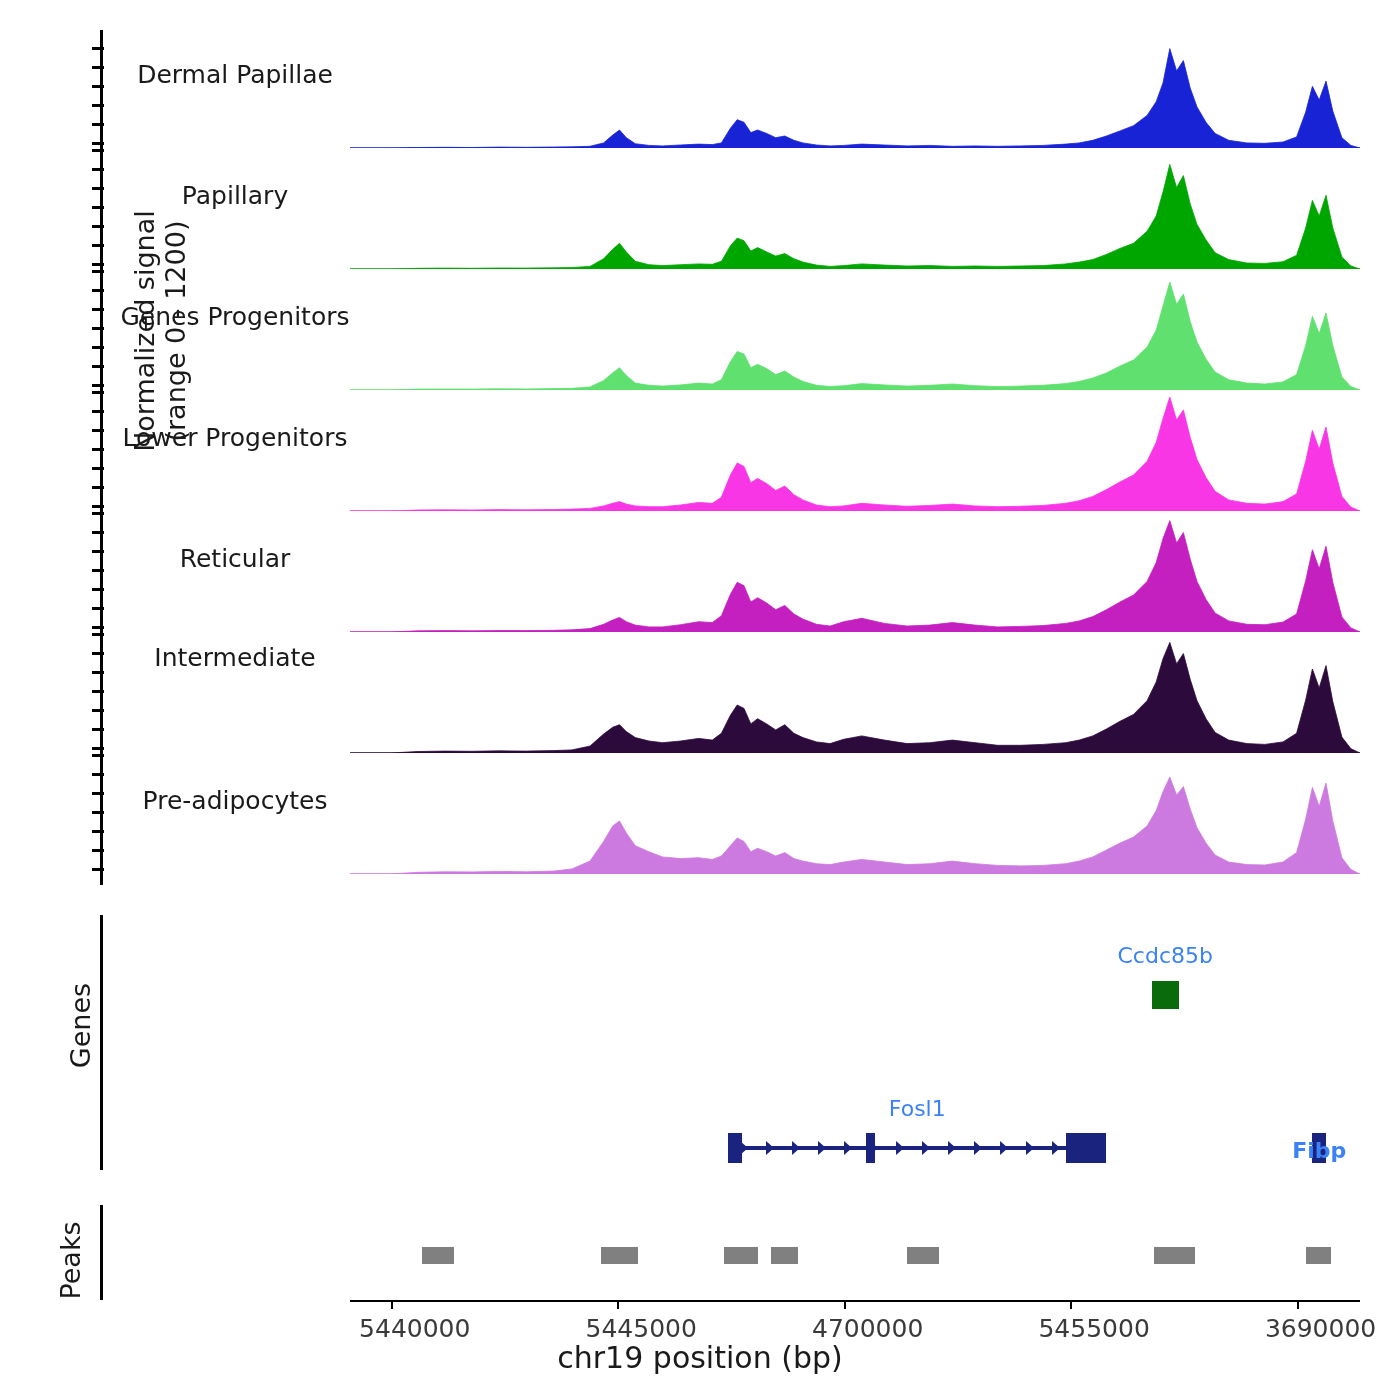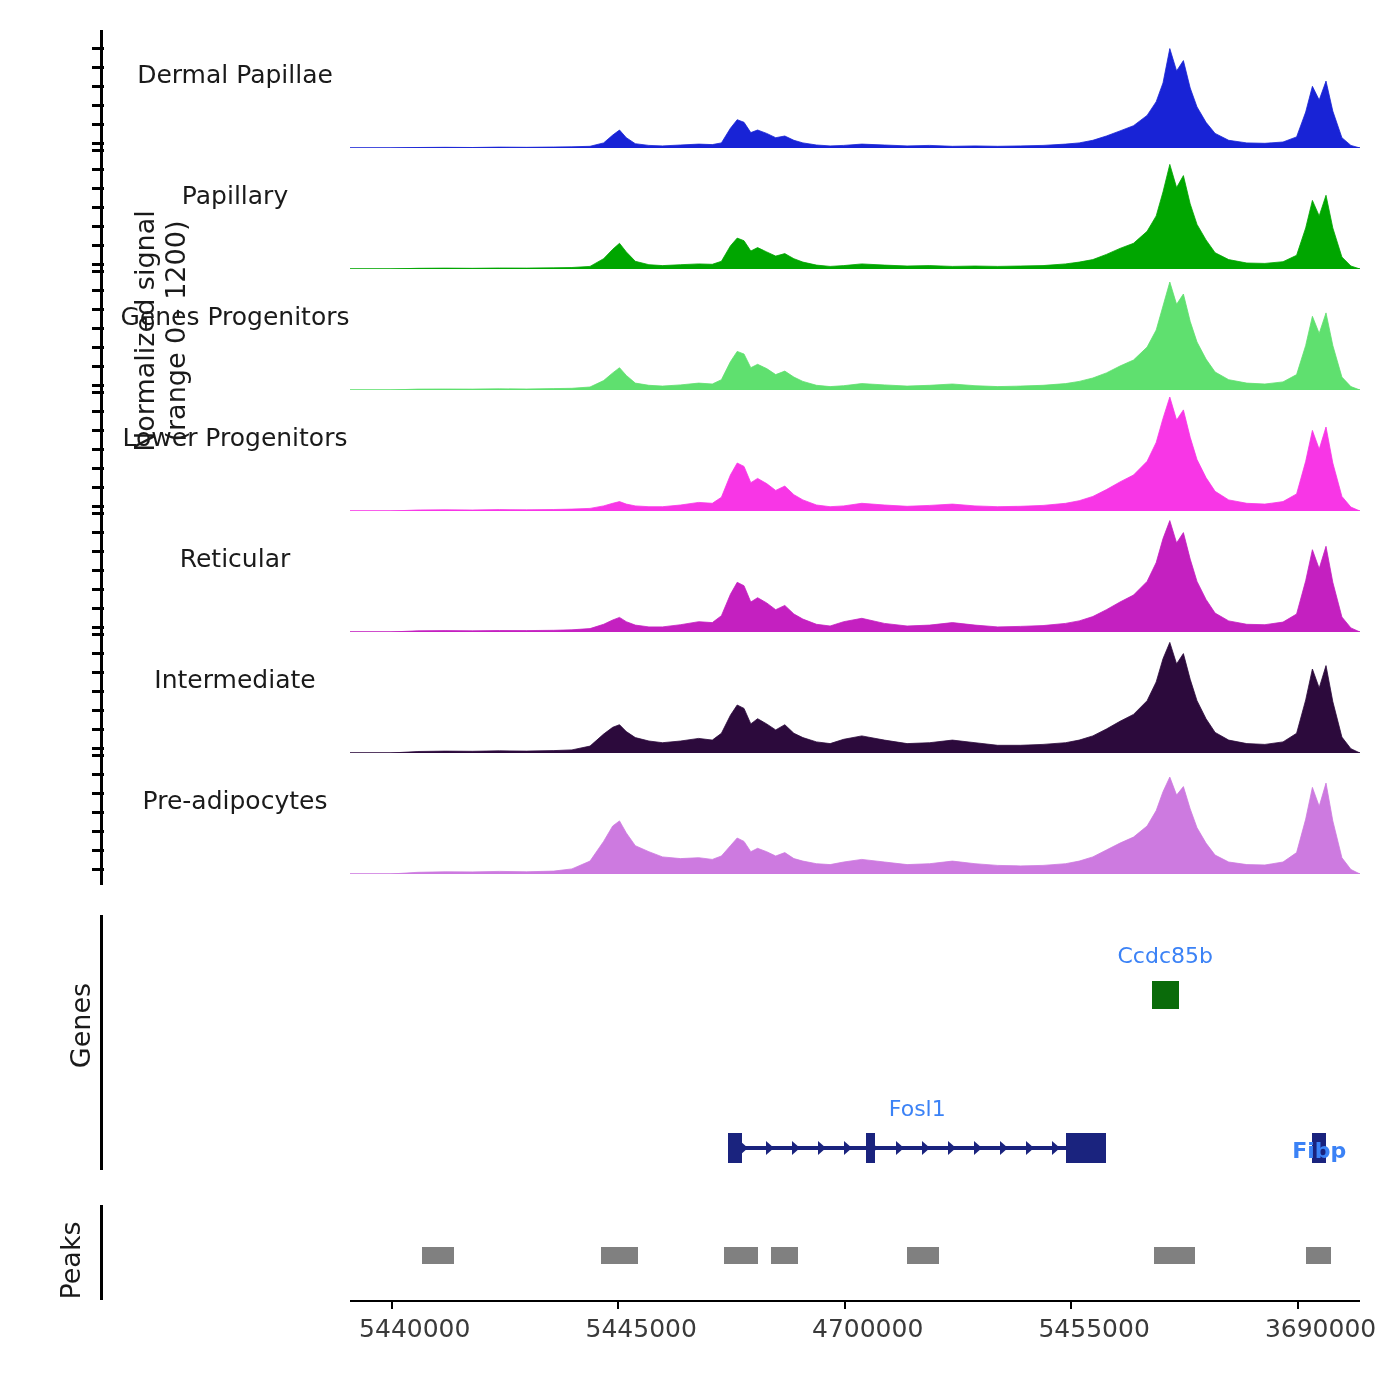--- a/index.html
+++ b/index.html
@@ -240,21 +240,21 @@
           <line x1="0" y1="120" x2="1010" y2="120" stroke="#c420c0" stroke-width="1.1" opacity="0.85"></line>
         </svg>
       </div>
       <div class="track-label" style="left:235px; top:544px;">Reticular</div>
       <div class="track" style="top:633px; height:120px;">
         <svg width="1010" height="120" viewBox="0 0 1010 120" preserveAspectRatio="none">
           <polygon points="0.0,120 0.0,120.0 40.8,120.0 67.9,118.5 95.1,118.1 122.3,118.3 149.5,117.8 176.6,118.1 203.8,117.6 221.9,116.9 240.0,113.1 253.6,101.1 262.7,94.3 269.5,91.7 276.3,98.6 285.3,104.6 298.9,108.0 312.5,109.7 330.6,108.0 348.7,105.4 362.3,107.1 371.4,100.3 380.4,82.3 387.2,72.0 394.0,75.4 400.8,90.9 407.6,85.7 416.7,90.9 425.7,96.9 434.8,91.7 443.9,100.3 452.9,104.6 466.5,108.9 480.1,110.6 493.7,106.3 511.8,102.9 534.4,107.1 557.1,110.6 579.7,109.7 602.4,107.1 625.0,109.7 647.7,112.3 670.3,112.3 693.0,111.4 715.6,109.7 729.2,107.1 742.8,102.9 756.4,96.0 770.0,88.3 783.5,81.4 797.1,67.7 806.2,48.9 813.0,25.7 819.8,9.4 826.6,30.9 833.4,20.6 840.2,46.3 847.0,67.7 856.0,85.7 865.1,99.4 878.7,107.1 896.8,110.6 914.9,111.4 933.0,108.9 946.6,100.3 955.7,66.9 962.4,36.0 969.2,54.9 976.0,32.6 982.8,68.6 991.9,104.1 1000.9,115.7 1010.0,120.0 1010.0,120" fill="#2c0a3c" stroke="#2c0a3c" stroke-width="0.8"></polygon>
           <line x1="0" y1="120" x2="1010" y2="120" stroke="#2c0a3c" stroke-width="1.1" opacity="0.85"></line>
         </svg>
       </div>
-      <div class="track-label" style="left:235px; top:665px;">Intermediate</div>
+      <div class="track-label" style="left:235px; top:643px;">Intermediate</div>
       <div class="track" style="top:754px; height:120px;">
         <svg width="1010" height="120" viewBox="0 0 1010 120" preserveAspectRatio="none">
           <polygon points="0.0,120 0.0,120.0 40.8,120.0 67.9,118.3 95.1,117.8 122.3,117.9 149.5,117.4 176.6,117.8 203.8,117.1 221.9,114.9 240.0,107.1 253.6,87.4 262.7,72.0 269.5,66.9 276.3,78.9 285.3,91.7 298.9,97.7 312.5,102.9 330.6,104.6 348.7,103.7 362.3,105.4 371.4,102.0 380.4,91.7 387.2,84.0 394.0,87.4 400.8,97.7 407.6,94.3 416.7,97.7 425.7,102.0 434.8,98.6 443.9,104.6 452.9,107.1 466.5,109.7 480.1,110.6 493.7,108.0 511.8,105.4 534.4,108.0 557.1,110.6 579.7,109.7 602.4,107.1 625.0,109.7 647.7,111.4 670.3,111.9 693.0,111.4 715.6,109.7 729.2,107.1 742.8,102.9 756.4,96.0 770.0,89.1 783.5,83.1 797.1,72.0 806.2,56.6 813.0,37.7 819.8,23.1 826.6,41.1 833.4,32.6 840.2,54.9 847.0,73.7 856.0,89.1 865.1,101.1 878.7,108.0 896.8,110.6 914.9,111.0 933.0,108.0 946.6,98.6 955.7,65.1 962.4,33.4 969.2,52.3 976.0,29.1 982.8,66.9 991.9,103.7 1000.9,115.5 1010.0,120.0 1010.0,120" fill="#cd7ae0" stroke="#cd7ae0" stroke-width="0.8"></polygon>
           <line x1="0" y1="120" x2="1010" y2="120" stroke="#cd7ae0" stroke-width="1.1" opacity="0.85"></line>
         </svg>
       </div>
       <div class="track-label" style="left:235px; top:786px;">Pre-adipocytes</div>
     </div>
 
   <div id="genes-panel">
@@ -300,14 +300,15 @@
       <div class="xticklabel" style="left:390.76233183856505px; top:1314px;">5440000</div>
       <div class="xtick" style="left:617.219730941704px; top:1300px;"></div>
       <div class="xticklabel" style="left:617.219730941704px; top:1314px;">5445000</div>
       <div class="xtick" style="left:843.6771300448431px; top:1300px;"></div>
       <div class="xticklabel" style="left:843.6771300448431px; top:1314px;">4700000</div>
       <div class="xtick" style="left:1070.134529147982px; top:1300px;"></div>
       <div class="xticklabel" style="left:1070.134529147982px; top:1314px;">5455000</div>
       <div class="xtick" style="left:1296.591928251121px; top:1300px;"></div>
       <div class="xticklabel" style="left:1296.591928251121px; top:1314px;">3690000</div>
     </div>
+  <div class="xlabel" style="top:1340px;">chr19 position (bp)</div>
 
 </div>
 
 </body></html>

